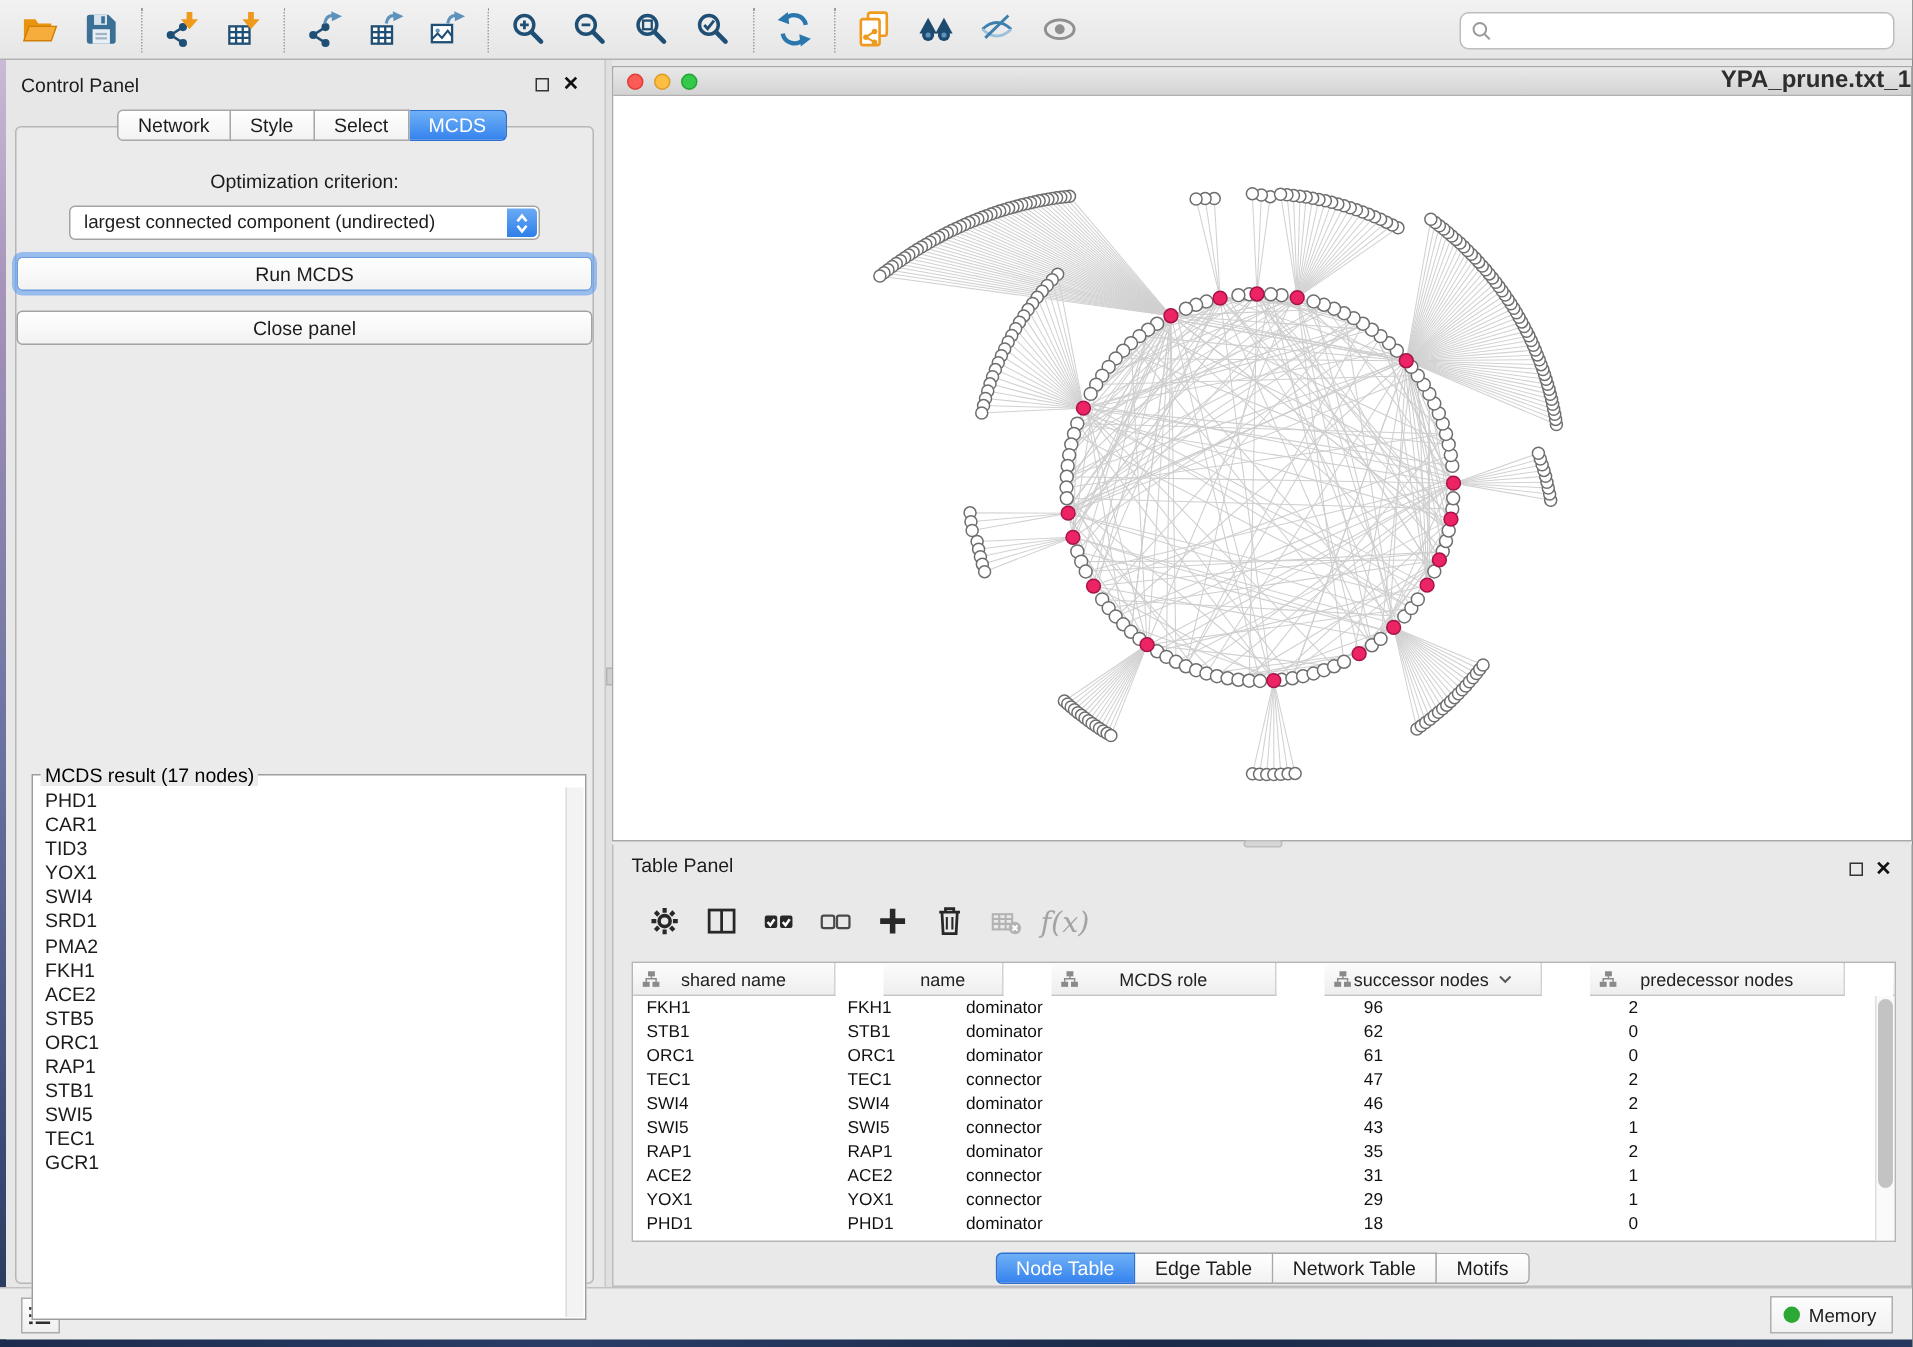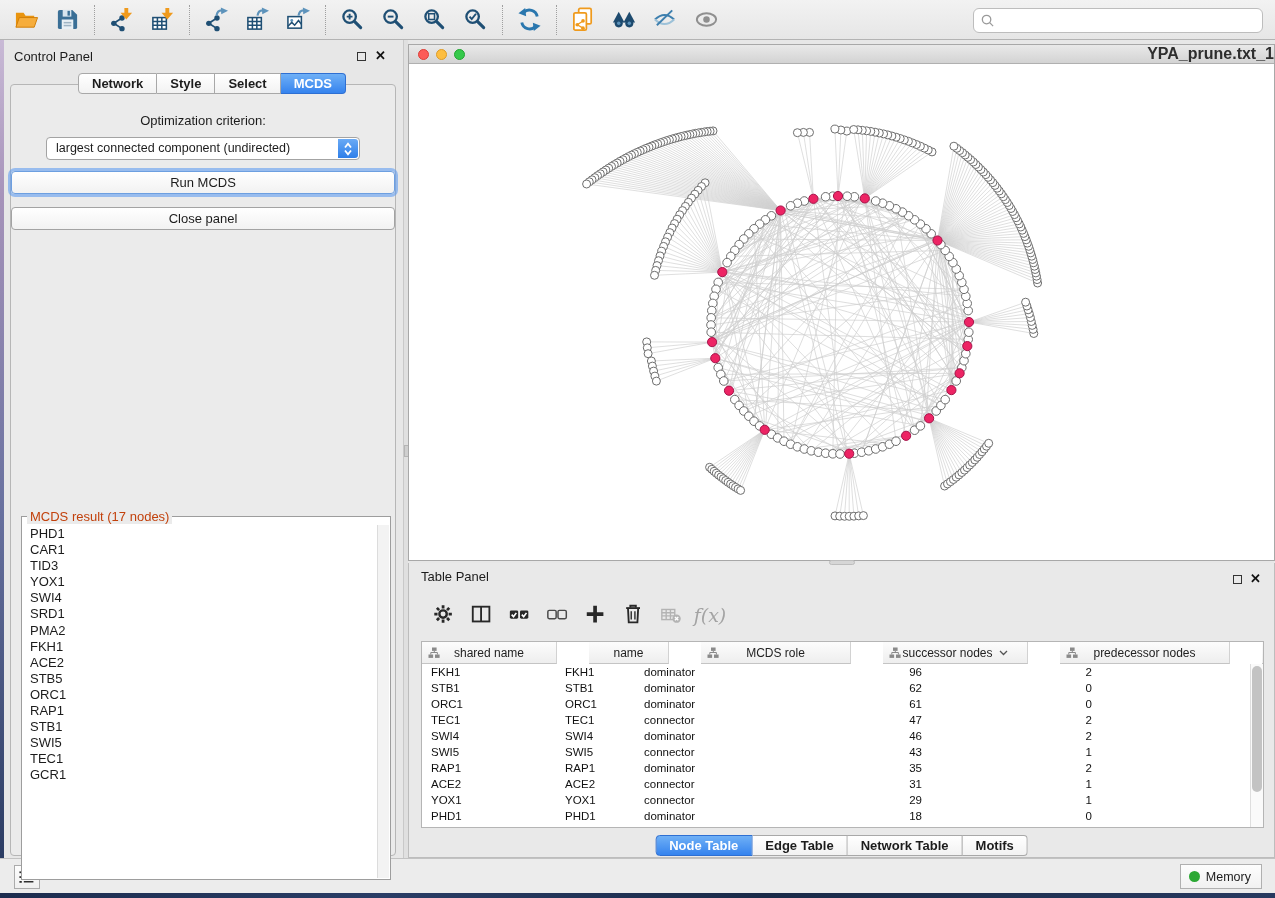--- a/index.html
+++ b/index.html
@@ -25,21 +25,21 @@
   .sliver-bottom{position:absolute;left:0;top:893px;width:1275px;height:5px;
     background:linear-gradient(90deg,#1c2c4e,#2a3d66 30%,#1a2a48 60%,#27395f);}
 
   
   .control-panel{position:absolute;left:4px;top:40px;width:399px;height:818px;background:#e7e7e7;}
   .cp-title{position:absolute;left:10px;top:9px;font-size:13px;color:#1c1c1c;}
   .win-mini{position:absolute;width:9px;height:9px;border:1.5px solid #333;top:12px;cursor:pointer;}
   .win-close{position:absolute;top:8px;font-size:13px;font-weight:bold;color:#111;cursor:pointer;line-height:16px;}
   .cp-float{right:37px;}
   .cp-close{right:17px;}
-  .seg{position:absolute;display:flex;z-index:3;font-weight:bold;}
+  .seg{position:absolute;display:flex;z-index:3;}
   .cp-seg{left:74px;top:33px;}
   .seg .tab{height:21px;line-height:19px;font-size:13px;padding:0 13px;text-align:center;
     background:linear-gradient(#ffffff,#f2f2f2);border:1px solid #a8a8a8;border-left:none;
     color:#1c1c1c;cursor:pointer;white-space:nowrap;}
   .seg .tab:first-child{border-left:1px solid #a8a8a8;border-radius:4px 0 0 4px;}
   .seg .tab:last-child{border-radius:0 4px 4px 0;}
   .seg .tab.active{background:linear-gradient(#6fb0f6,#3583ee);border-color:#2e6fd2;color:#fff;}
   .cp-body{position:absolute;left:6px;top:44px;width:386px;height:772px;background:#ebebeb;
     border:1px solid #b6b6b6;border-radius:4px;z-index:1;}
   .opt-label{margin-top:28px;text-align:center;font-size:13px;}
@@ -49,21 +49,21 @@
   .dropdown .stepper{position:absolute;right:1px;top:1px;bottom:1px;width:20px;
     background:linear-gradient(#6aaaf5,#2f7fe9);border-radius:0 3px 3px 0;
     display:flex;align-items:center;justify-content:center;}
   .dropdown .stepper svg{width:10px;height:16px;}
   .btn-row{display:flex;justify-content:center;gap:13px;margin-top:11px;flex-direction:column;}
   .btn{height:23px;padding:0 14px;font-size:13px;line-height:21px;background:linear-gradient(#ffffff,#f2f2f2);
     border:1px solid #a3a3a3;border-radius:4px;cursor:pointer;color:#1c1c1c;}
   .btn.focused{box-shadow:0 0 0 3px rgba(96,156,240,.6);border-color:#6d9fe0;}
   .result-box{position:absolute;left:10px;top:424px;width:370px;height:371px;
     border:1px solid #9d9d9d;background:#fff;margin:0;padding:0;}
-  .result-box legend{font-size:13px;margin-left:5px;padding:0 3px;background:#ebebeb;color:#c2410c;}
+  .result-box legend{font-size:13px;margin-left:5px;padding:0 3px;background:#ebebeb;color:#000000;}
   .result-list{position:absolute;left:1px;top:0;right:13px;bottom:1px;overflow:hidden;
     font-size:13px;line-height:16.1px;padding:2px 0 0 7px;}
   .result-scroll{position:absolute;right:1px;top:1px;bottom:1px;width:12px;background:#f3f3f3;
     border-left:1px solid #dcdcdc;}
 
   
   .splitter{position:absolute;left:403px;top:40px;width:5px;height:818px;background:#e0e0e0;
     border-left:1px solid #c9c9c9;cursor:col-resize;}
   .splitter .grip{position:absolute;left:0;top:405px;width:5px;height:12px;background:#cfcfcf;border:1px solid #b5b5b5;}
 

